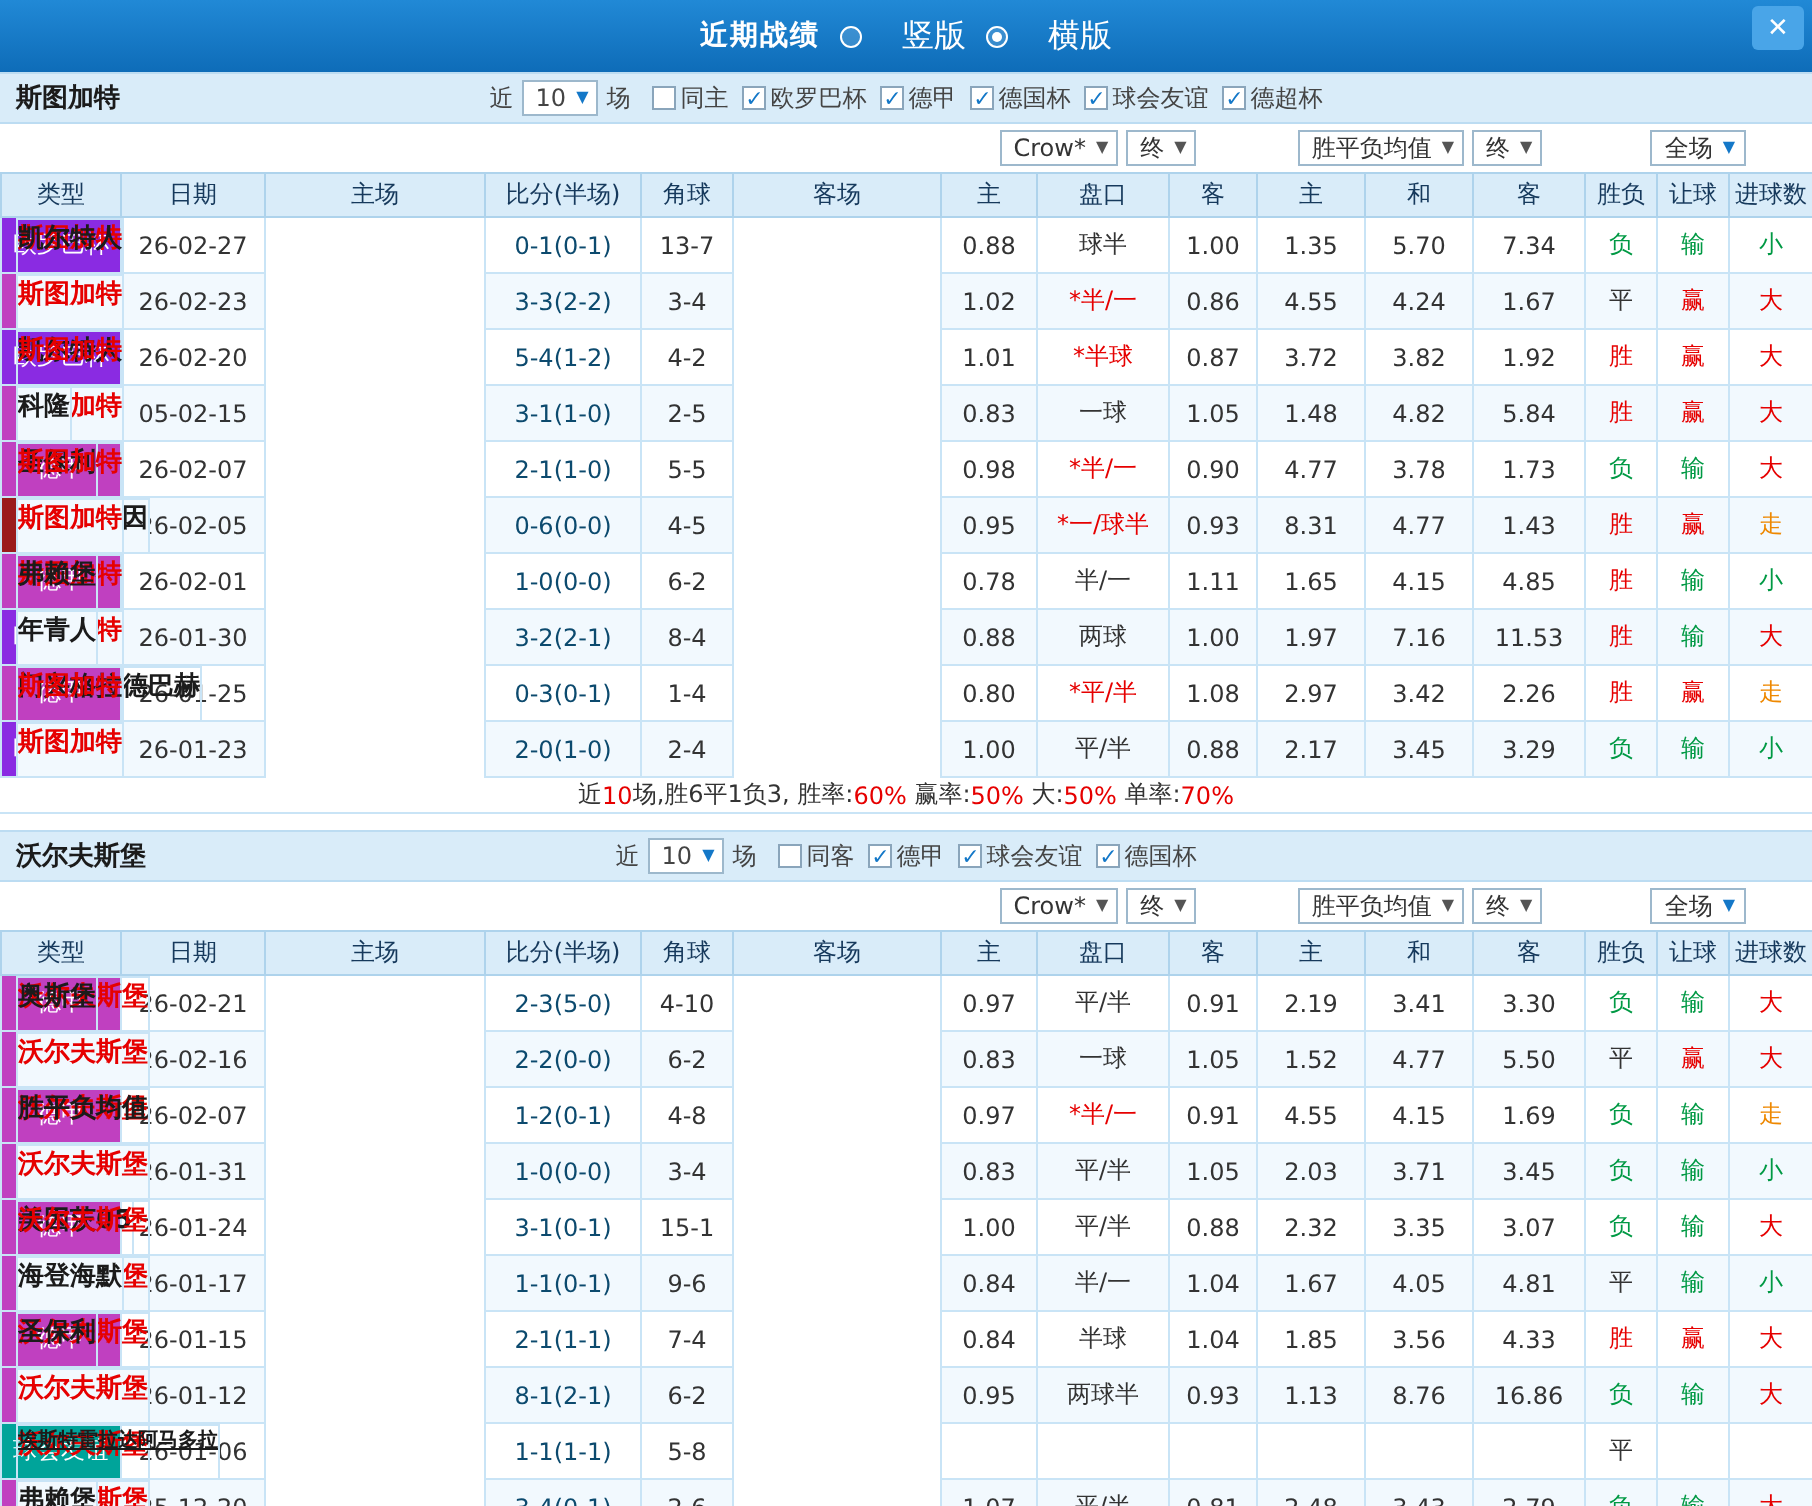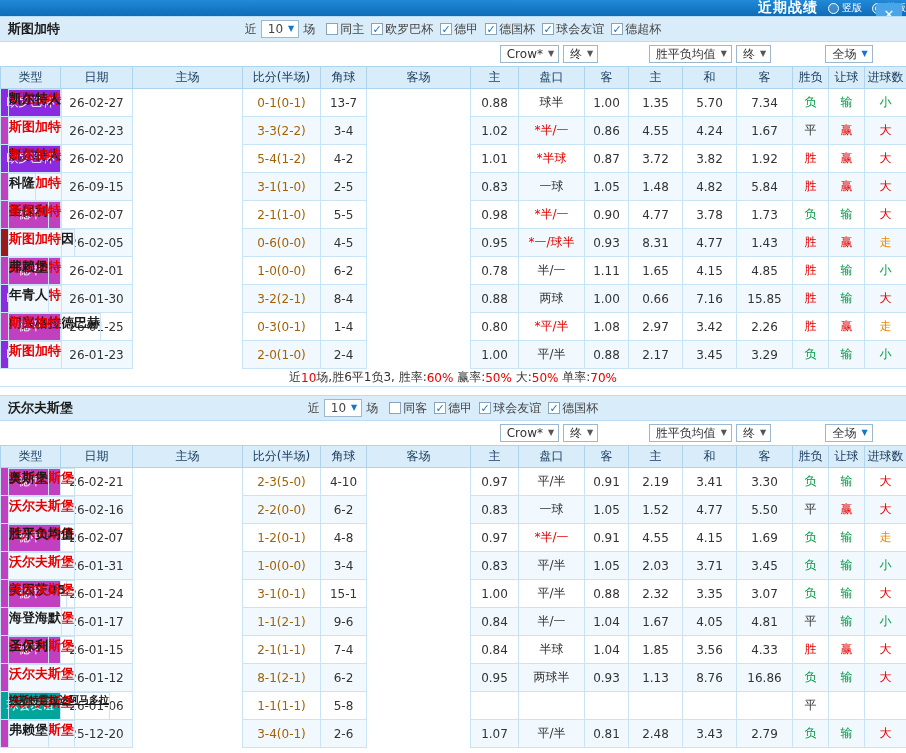--- a/index.html
+++ b/index.html
@@ -1,23 +1,23 @@
 <!DOCTYPE html>
 <html><head>
 <meta charset="utf-8">
 <style>
   *{box-sizing:border-box;margin:0;padding:0}
   html,body{width:906px;height:753px;overflow:hidden;background:#fff;
     font-family:"DejaVu Sans","Liberation Sans",sans-serif;font-size:12px;color:#333}
 
   
-  .topbar{height:16px;background:linear-gradient(#2189d6,#0e6cb8);position:relative;
-    display:flex;align-items:center;justify-content:flex-end;color:#fff}
+  .topbar{height:36px;background:linear-gradient(#2189d6,#0e6cb8);position:relative;
+    display:flex;align-items:center;justify-content:center;color:#fff}
   .title{font-weight:bold;font-size:14px;letter-spacing:1px}
-  .radio-item{display:inline-flex;align-items:center;gap:3px;margin-left:10px;cursor:pointer;font-size:10px}
+  .radio-item{display:inline-flex;align-items:center;gap:20px;margin-left:10px;cursor:pointer;font-size:16px}
   .radio{width:11px;height:11px;border:1px solid #fff;border-radius:50%;display:inline-block;position:relative;background:rgba(255,255,255,.15)}
   .radio.checked::after{content:"";position:absolute;left:2px;top:2px;width:5px;height:5px;border-radius:50%;background:#fff}
   .close-btn{position:absolute;right:4px;top:3px;width:26px;height:22px;background:#49a5e8;border-radius:3px;
     display:flex;align-items:center;justify-content:center;color:#fff;font-size:13px;cursor:pointer}
 
   
   .strip{height:26px;background:#d9ecf9;border-top:1px solid #bcdcf2;border-bottom:1px solid #bcdcf2;
     display:flex;align-items:center;position:relative}
   .team{position:absolute;left:8px;font-weight:bold;font-size:13px;color:#1b1b1b}
   .filters{margin:0 auto;display:flex;align-items:center;gap:4px;color:#444}
@@ -35,21 +35,21 @@
   .g1{width:158px}.g2{width:164px}.g3{width:114px}
 
   
   table{width:906px;border-collapse:collapse;table-layout:fixed}
   th{background:#d9ecf9;border:1px solid #aed3ec;height:22px;font-weight:normal;color:#16395c;
     font-size:12px;white-space:nowrap;overflow:hidden}
   td{border:1px solid #c9e4f6;height:28px;text-align:center;font-size:12px;color:#333;
     white-space:nowrap;overflow:hidden}
   tbody tr:nth-child(even) td{background:#f2f9fe}
   td.type{color:#fff}
-  td.score{color:#a16207}
+  td.score{color:#0c4a6e}
   td.hl{color:#e60000}
 
   .summary{height:18px;display:flex;align-items:center;justify-content:center;
     border-bottom:1px solid #c9e4f6;font-size:12px;white-space:pre}
   .gap{height:8px;background:#fff}
 </style>
 </head>
 <body>
 
 <div class="topbar">
@@ -217,21 +217,21 @@
           <td class="odds">0.87</td>
           <td class="odds">3.72</td>
           <td class="odds">3.82</td>
           <td class="odds">1.92</td>
           <td class="res" style="color: rgb(230, 0, 0);">胜</td>
           <td class="res" style="color: rgb(230, 0, 0);">赢</td>
           <td class="res" style="color: rgb(230, 0, 0);">大</td>
         </tr>
         <tr>
           <td class="type" style="background: rgb(192, 64, 192);">德甲</td>
-          <td class="date">26-09-15</td>
+          <td class="date">05-02-15</td>
           <td class="team hl">斯图加特</td>
           <td class="score">3-1(1-0)</td>
           <td class="corner">2-5</td>
           <td class="team">科隆</td>
           <td class="odds">0.83</td>
           <td class="handicap">一球</td>
           <td class="odds">1.05</td>
           <td class="odds">1.48</td>
           <td class="odds">4.82</td>
           <td class="odds">5.84</td>
@@ -293,23 +293,23 @@
         <tr>
           <td class="type" style="background: rgb(138, 43, 226);">欧罗巴杯</td>
           <td class="date">26-01-30</td>
           <td class="team hl">斯图加特</td>
           <td class="score">3-2(2-1)</td>
           <td class="corner">8-4</td>
           <td class="team">年青人</td>
           <td class="odds">0.88</td>
           <td class="handicap">两球</td>
           <td class="odds">1.00</td>
-          <td class="odds">0.66</td>
+          <td class="odds">1.97</td>
           <td class="odds">7.16</td>
-          <td class="odds">15.85</td>
+          <td class="odds">11.53</td>
           <td class="res" style="color: rgb(230, 0, 0);">胜</td>
           <td class="res" style="color: rgb(0, 153, 68);">输</td>
           <td class="res" style="color: rgb(230, 0, 0);">大</td>
         </tr>
         <tr>
           <td class="type" style="background: rgb(192, 64, 192);">德甲</td>
           <td class="date">26-01-25</td>
           <td class="team">门兴格拉德巴赫</td>
           <td class="score">0-3(0-1)</td>
           <td class="corner">1-4</td>
@@ -526,21 +526,21 @@
           <td class="odds">3.35</td>
           <td class="odds">3.07</td>
           <td class="res" style="color: rgb(0, 153, 68);">负</td>
           <td class="res" style="color: rgb(0, 153, 68);">输</td>
           <td class="res" style="color: rgb(230, 0, 0);">大</td>
         </tr>
         <tr>
           <td class="type" style="background: rgb(192, 64, 192);">德甲</td>
           <td class="date">26-01-17</td>
           <td class="team hl">沃尔夫斯堡</td>
-          <td class="score">1-1(2-1)</td>
+          <td class="score">1-1(0-1)</td>
           <td class="corner">9-6</td>
           <td class="team">海登海默</td>
           <td class="odds">0.84</td>
           <td class="handicap">半/一</td>
           <td class="odds">1.04</td>
           <td class="odds">1.67</td>
           <td class="odds">4.05</td>
           <td class="odds">4.81</td>
           <td class="res" style="color: rgb(51, 51, 51);">平</td>
           <td class="res" style="color: rgb(0, 153, 68);">输</td>

